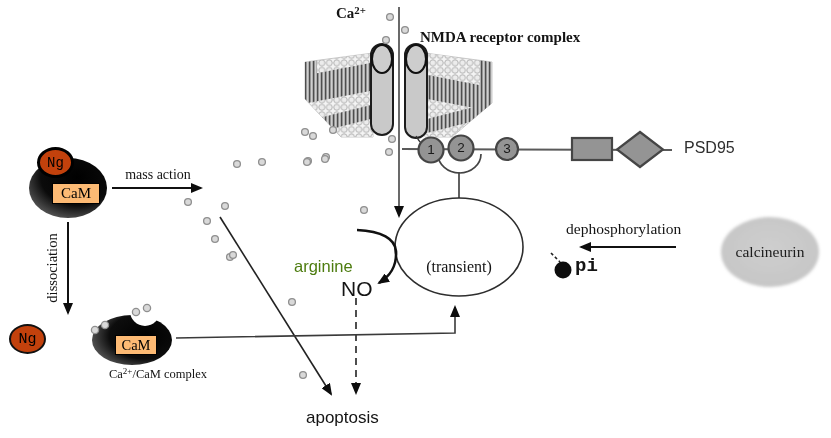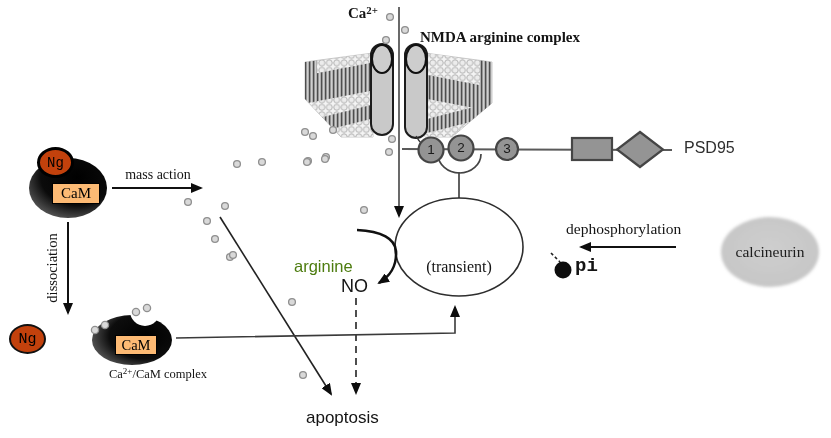--- a/index.html
+++ b/index.html
@@ -152,23 +152,23 @@
     <circle cx="292" cy="302" r="3.4"></circle>
         <circle cx="303" cy="375" r="3.4"></circle>
     <circle cx="233" cy="255" r="3.4"></circle>
         <circle cx="95" cy="330" r="3.6"></circle>
     <circle cx="105" cy="325" r="3.6"></circle>
         <circle cx="136" cy="312" r="3.6"></circle>
     <circle cx="147" cy="308" r="3.6"></circle>
   </g>
 </svg>
 
-<div class="lbl serif b" style="left:336px;top:5px;font-size:15px;margin-left:12px;"><span>Ca</span><sup>2+</sup></div>
+<div class="lbl serif b" style="left:336px;top:5px;font-size:15px;"><span>Ca</span><sup>2+</sup></div>
 
-<div class="lbl serif b" style="left:420px;top:29px;font-size:15px;">NMDA arginine complex</div>
+<div class="lbl serif b" style="left:420px;top:29px;font-size:15px;">NMDA receptor complex</div>
 
 <div class="lbl sans" style="left:684px;top:139px;font-size:16px;color:#2f2f2f;">PSD95</div>
 
 <div class="num" style="left:419px;top:142px;width:24px;">1</div>
 <div class="num" style="left:449px;top:140px;width:24px;">2</div>
 <div class="num" style="left:496px;top:141px;width:22px;">3</div>
 
 <div class="lbl serif ctr" style="left:110px;top:167px;width:96px;font-size:14px;">mass action</div>
 
 
@@ -177,21 +177,21 @@
 <div class="nglbl serif" style="left:37px;top:147px;width:37px;height:31px;border:3px solid #000;font-size:14px;">Ng</div>
 <div class="boxlbl serif" style="left:52px;top:183px;width:48px;height:21px;font-size:15px;">CaM</div>
 
 <div class="nglbl serif" style="left:9px;top:324px;width:37px;height:30px;border:2.5px solid #111;font-size:15px;">Ng</div>
 <div class="boxlbl serif" style="left:115px;top:335px;width:42px;height:20px;font-size:14.5px;">CaM</div>
 
 <div class="lbl serif ctr" style="left:98px;top:367px;width:120px;font-size:12.5px;"><span>Ca</span><sup>2+</sup><span>/CaM complex</span></div>
 
 <div class="lbl sans" style="left:294px;top:221px;font-size:16.5px;color:#4d7c0f;margin-top:36px;">arginine</div>
 
-<div class="lbl sans" style="left:341px;top:277px;font-size:18px;">NO</div>
+<div class="lbl sans" style="left:341px;top:277px;font-size:21px;">NO</div>
 
 <div class="lbl serif ctr" style="left:397px;top:258px;width:124px;font-size:16px;">(transient)</div>
 
 <div class="lbl serif" style="left:566px;top:220px;font-size:15.5px;">dephosphorylation</div>
 <div class="lbl serif ctr" style="left:721px;top:243px;width:98px;font-size:15.5px;color:#1c1c1c;">calcineurin</div>
 <div class="lbl serif b" style="left:575px;top:256px;font-size:19px;font-family:Liberation Mono, monospace;">pi</div>
 
 <div class="lbl sans" style="left:306px;top:409px;font-size:17px;">apoptosis</div>
 
 </div>

